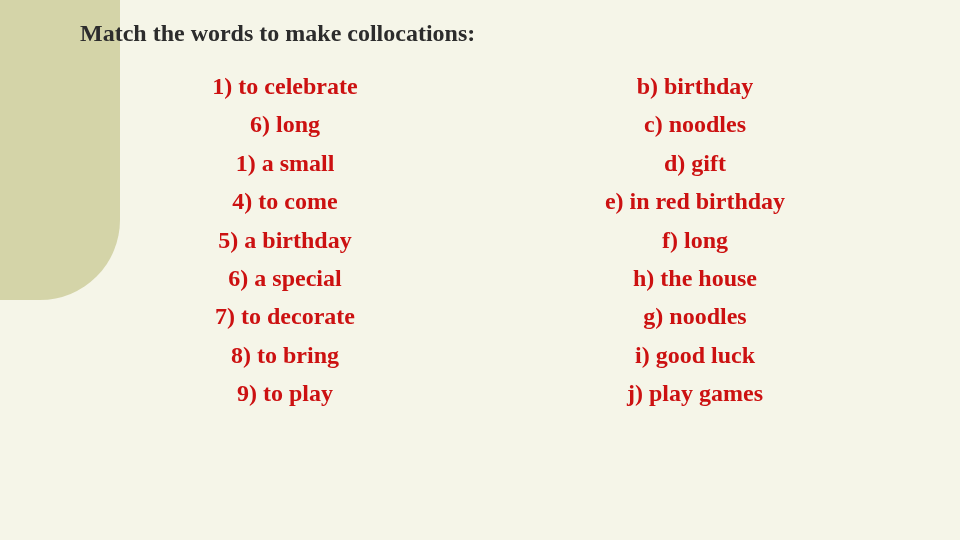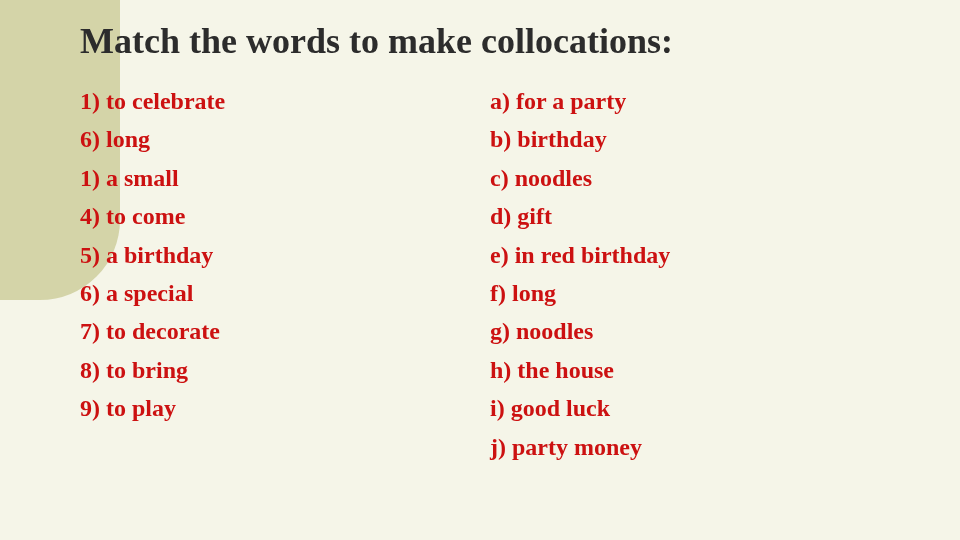--- a/index.html
+++ b/index.html
@@ -28,30 +28,31 @@
       z-index: 0;
     }
 
     .container {
       position: relative;
       z-index: 1;
       padding: 20px 60px 20px 80px;
     }
 
     .title {
-      font-size: 36px;
+      font-size: 24px;
       font-weight: bold;
       color: #2c2c2c;
       margin-bottom: 20px;
       font-family: 'Comic Sans MS', 'Chalkboard SE', cursive;
     }
 
     .columns {
       display: flex;
       gap: 0;
+      text-align: center;
     }
 
     .left-column {
       width: 50%;
     }
 
     .right-column {
       width: 50%;
     }
 
@@ -79,25 +80,24 @@
         <div class="list-item">1)  a small</div>
         <div class="list-item">4)  to come</div>
         <div class="list-item">5)  a birthday</div>
         <div class="list-item">6)  a special</div>
         <div class="list-item">7)  to decorate</div>
         <div class="list-item">8)  to bring</div>
         <div class="list-item">9)  to play</div>
       </div>
     <div class="right-column">
 
-    <div class="list-item">a)  for a party</div>
         <div class="list-item">b)  birthday</div>
         <div class="list-item">c)  noodles</div>
         <div class="list-item">d)  gift</div>
         <div class="list-item">e)  in red birthday</div>
         <div class="list-item">f)  long</div>
+        <div class="list-item">h)  the house</div>
         <div class="list-item">g)  noodles</div>
-        <div class="list-item">h)  the house</div>
         <div class="list-item">i)  good luck</div>
-        <div class="list-item">j)  party money</div>
+        <div class="list-item">j)  play games</div>
       </div>
   </div>
 </div>
 
 </body></html>

